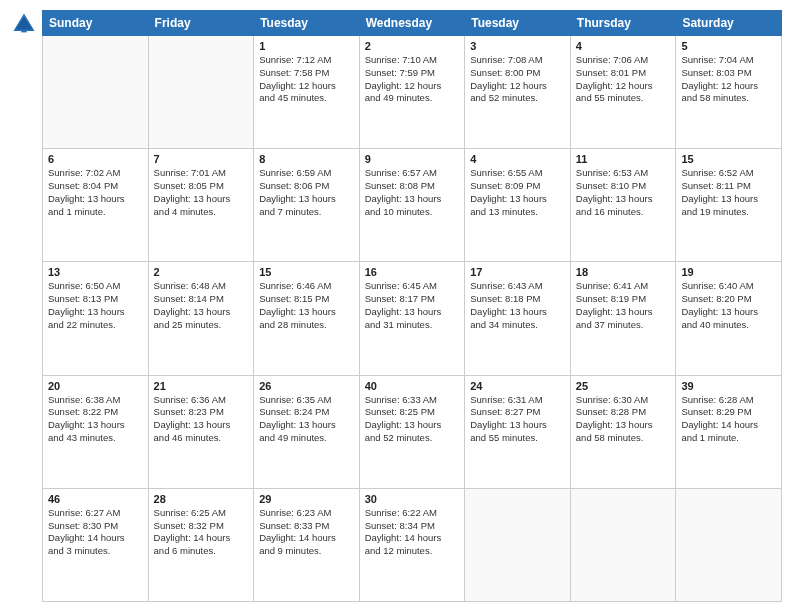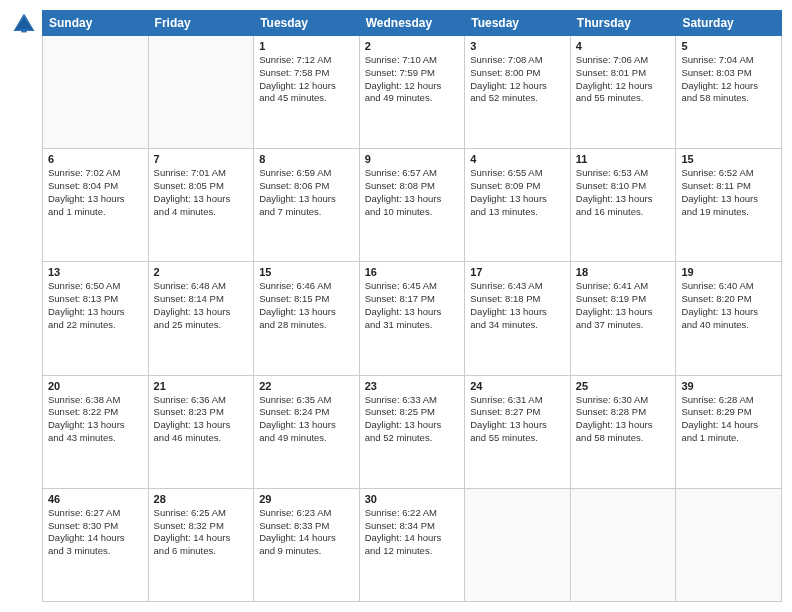--- a/index.html
+++ b/index.html
@@ -213,25 +213,25 @@
         <tr>
           <td>
             <div class="day-num">20</div>
             <div class="day-info">Sunrise: 6:38 AM<br>Sunset: 8:22 PM<br>Daylight: 13 hours<br>and 43 minutes.</div>
           </td>
           <td>
             <div class="day-num">21</div>
             <div class="day-info">Sunrise: 6:36 AM<br>Sunset: 8:23 PM<br>Daylight: 13 hours<br>and 46 minutes.</div>
           </td>
           <td>
-            <div class="day-num">22</div>
+            <div class="day-num">26</div>
             <div class="day-info">Sunrise: 6:35 AM<br>Sunset: 8:24 PM<br>Daylight: 13 hours<br>and 49 minutes.</div>
           </td>
           <td>
-            <div class="day-num">23</div>
+            <div class="day-num">40</div>
             <div class="day-info">Sunrise: 6:33 AM<br>Sunset: 8:25 PM<br>Daylight: 13 hours<br>and 52 minutes.</div>
           </td>
           <td>
             <div class="day-num">24</div>
             <div class="day-info">Sunrise: 6:31 AM<br>Sunset: 8:27 PM<br>Daylight: 13 hours<br>and 55 minutes.</div>
           </td>
           <td>
             <div class="day-num">25</div>
             <div class="day-info">Sunrise: 6:30 AM<br>Sunset: 8:28 PM<br>Daylight: 13 hours<br>and 58 minutes.</div>
           </td>

